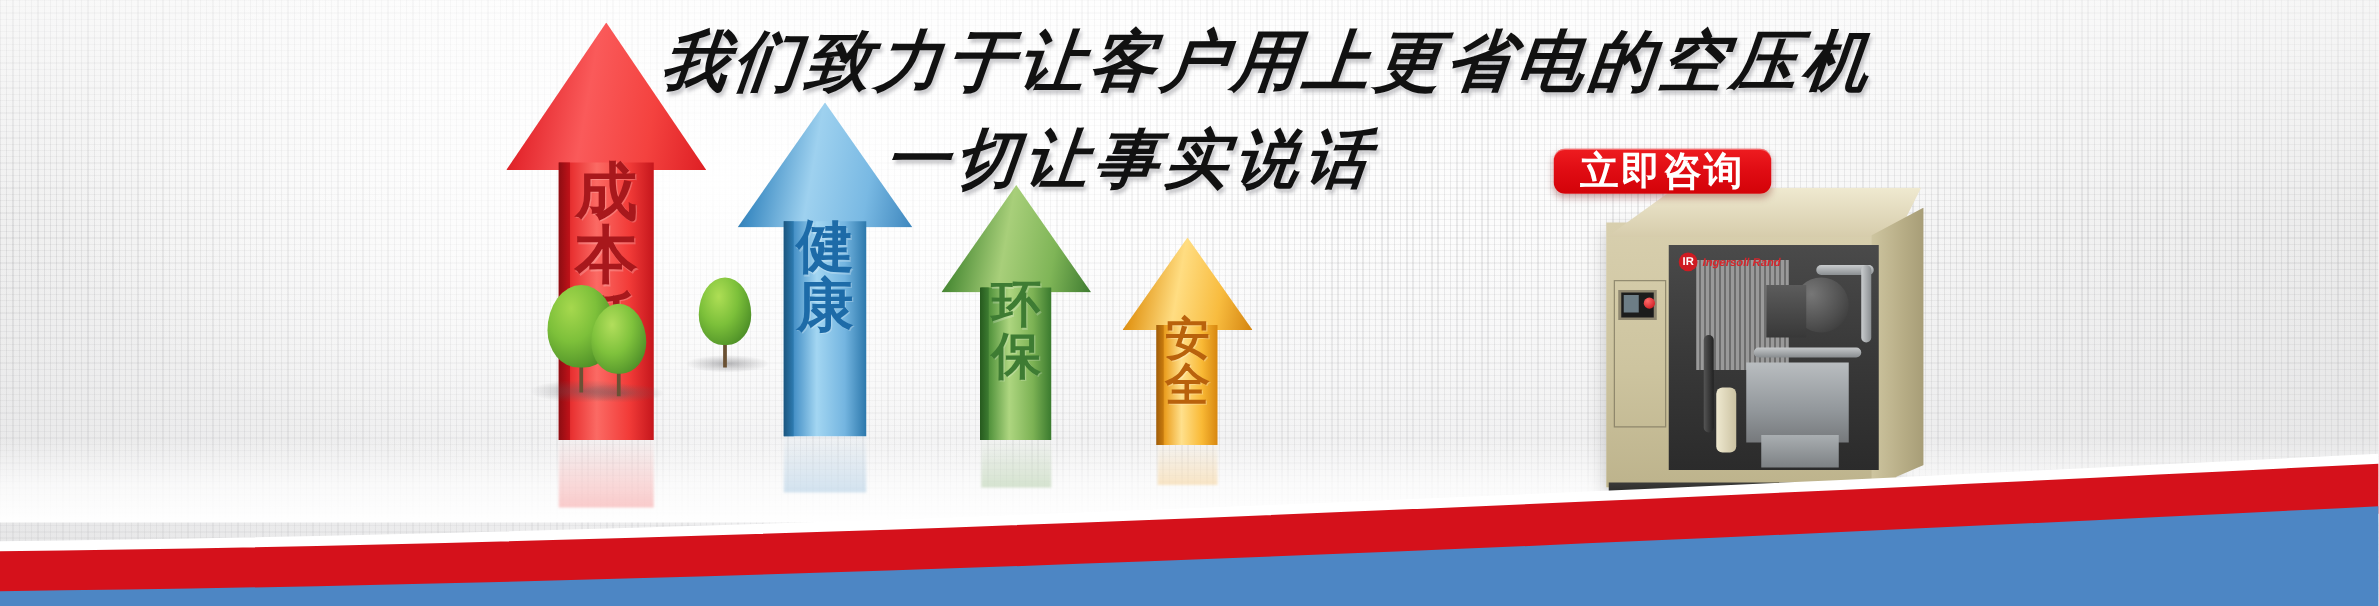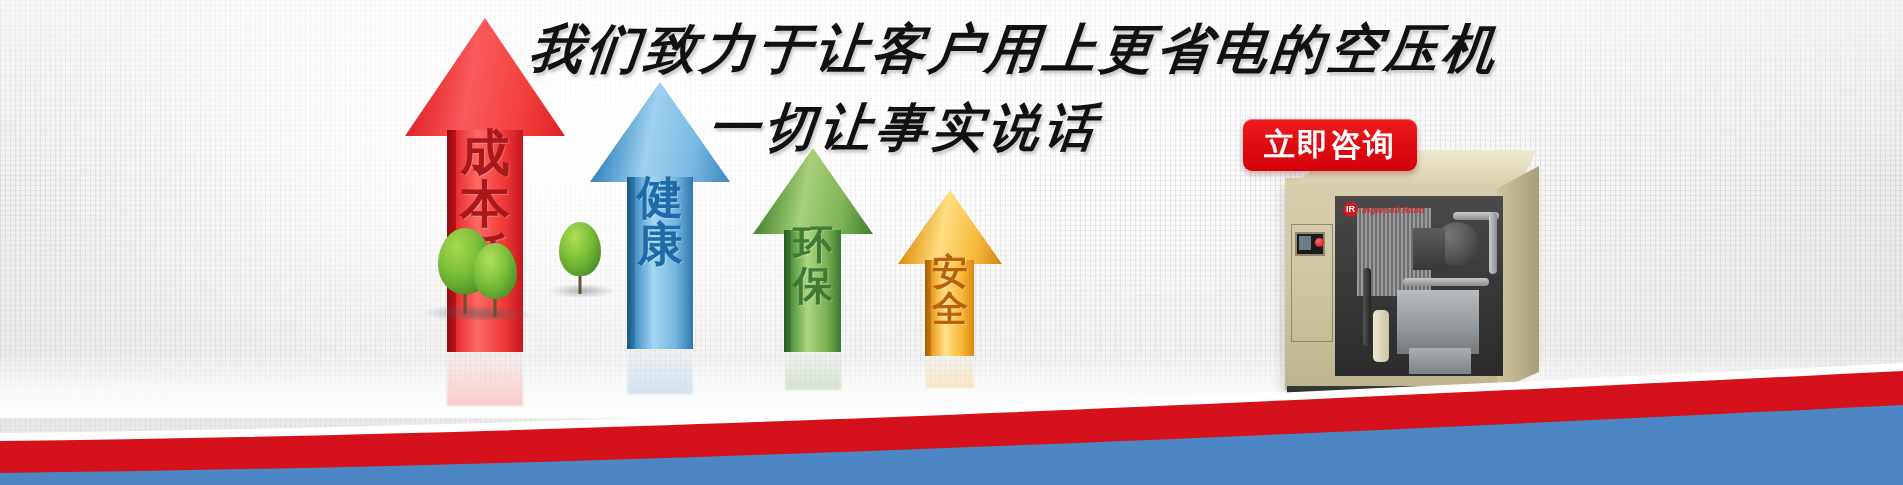--- a/index.html
+++ b/index.html
@@ -74,21 +74,21 @@
     font-weight:bold; color:#111;
     font-style:italic;
     text-shadow:2px 3px 3px rgba(160,160,165,.55), 0 1px 0 #fff;
   }
   #hl1{ font-size:53px; letter-spacing:4px; white-space:nowrap; transform:skewX(-6deg); }
   #hl2{ font-size:51px; letter-spacing:5px; white-space:nowrap; margin-top:8px; margin-left:178px; transform:skewX(-6deg); }
 
   
   #cta{
     position:absolute; left:1243px; top:119px;
-    width:174px; height:52px; border-radius:9px;
+    width:174px; height:36px; border-radius:9px;
     background:linear-gradient(to bottom, #ee1c20 0%, #e00c13 48%, #d30208 100%);
     box-shadow:0 3px 6px rgba(120,20,20,.35), inset 0 1px 0 rgba(255,255,255,.35);
     display:flex; align-items:center; justify-content:center;
     color:#fff; font-weight:bold; font-size:31px; letter-spacing:2px;
     font-family:"DejaVu Sans","Liberation Sans",sans-serif;
     cursor:pointer; user-select:none;
   }
 
   
   #machine{ position:absolute; left:1285px; top:150px; width:265px; height:265px; }

